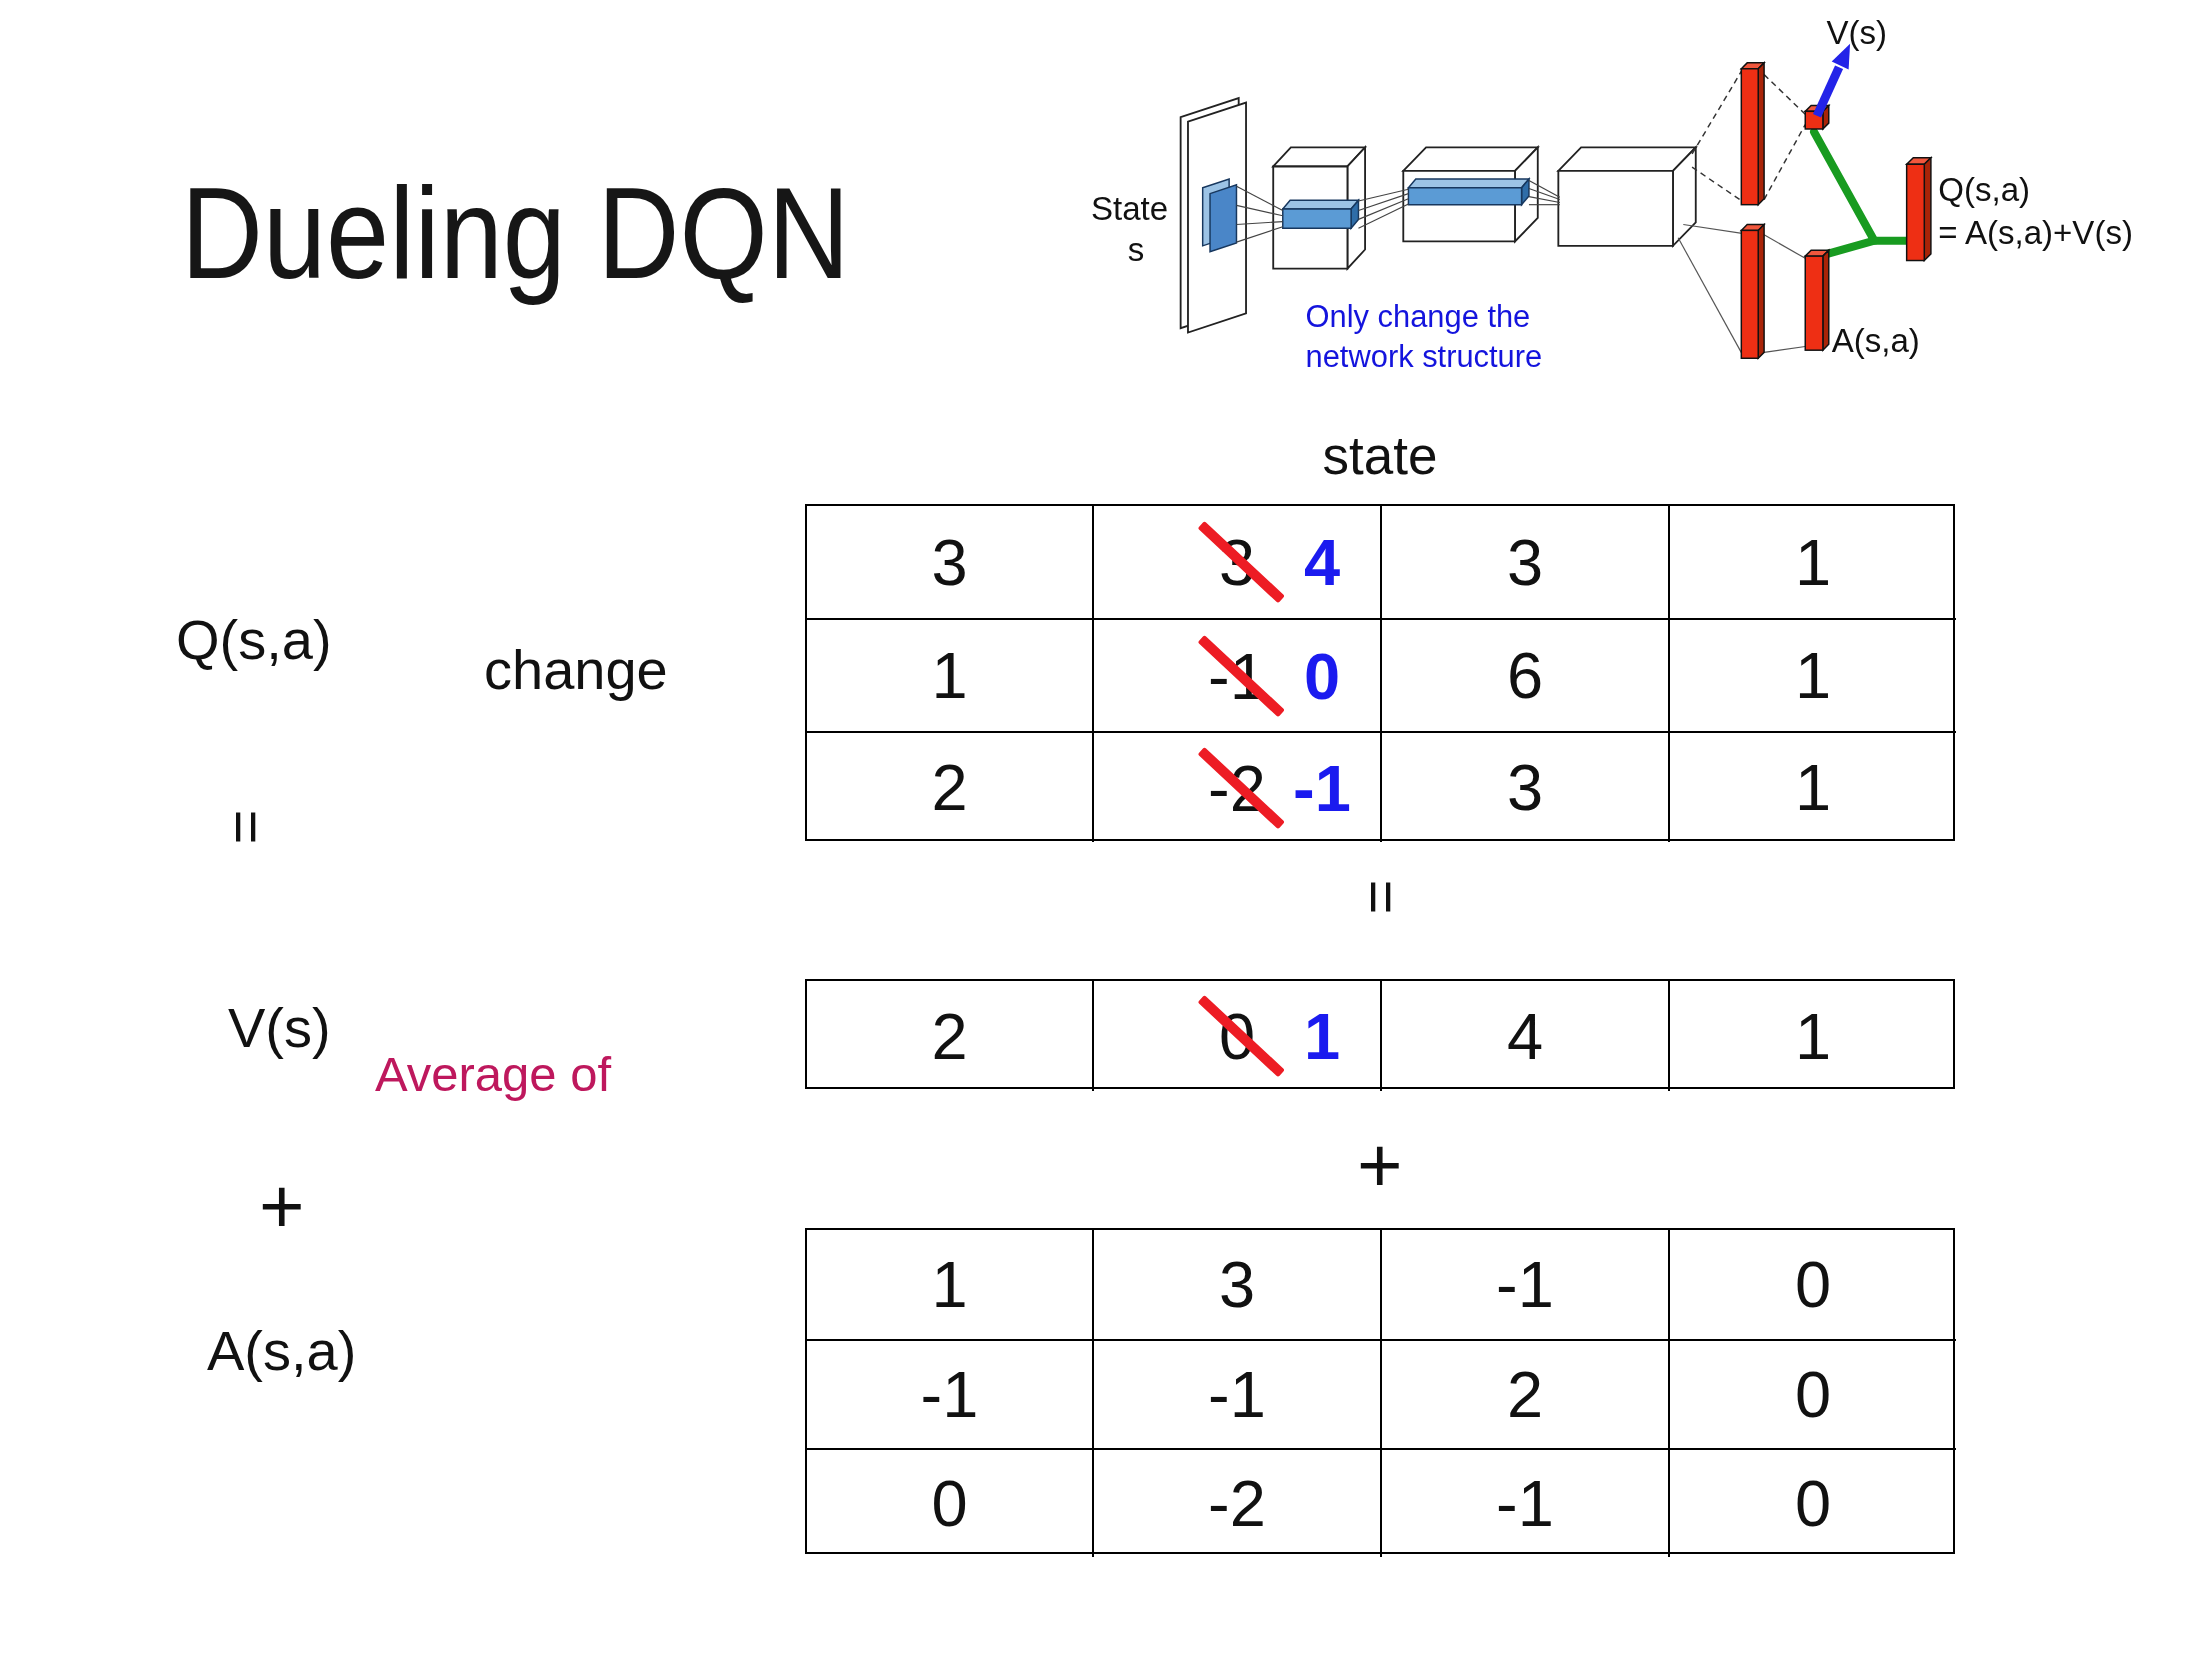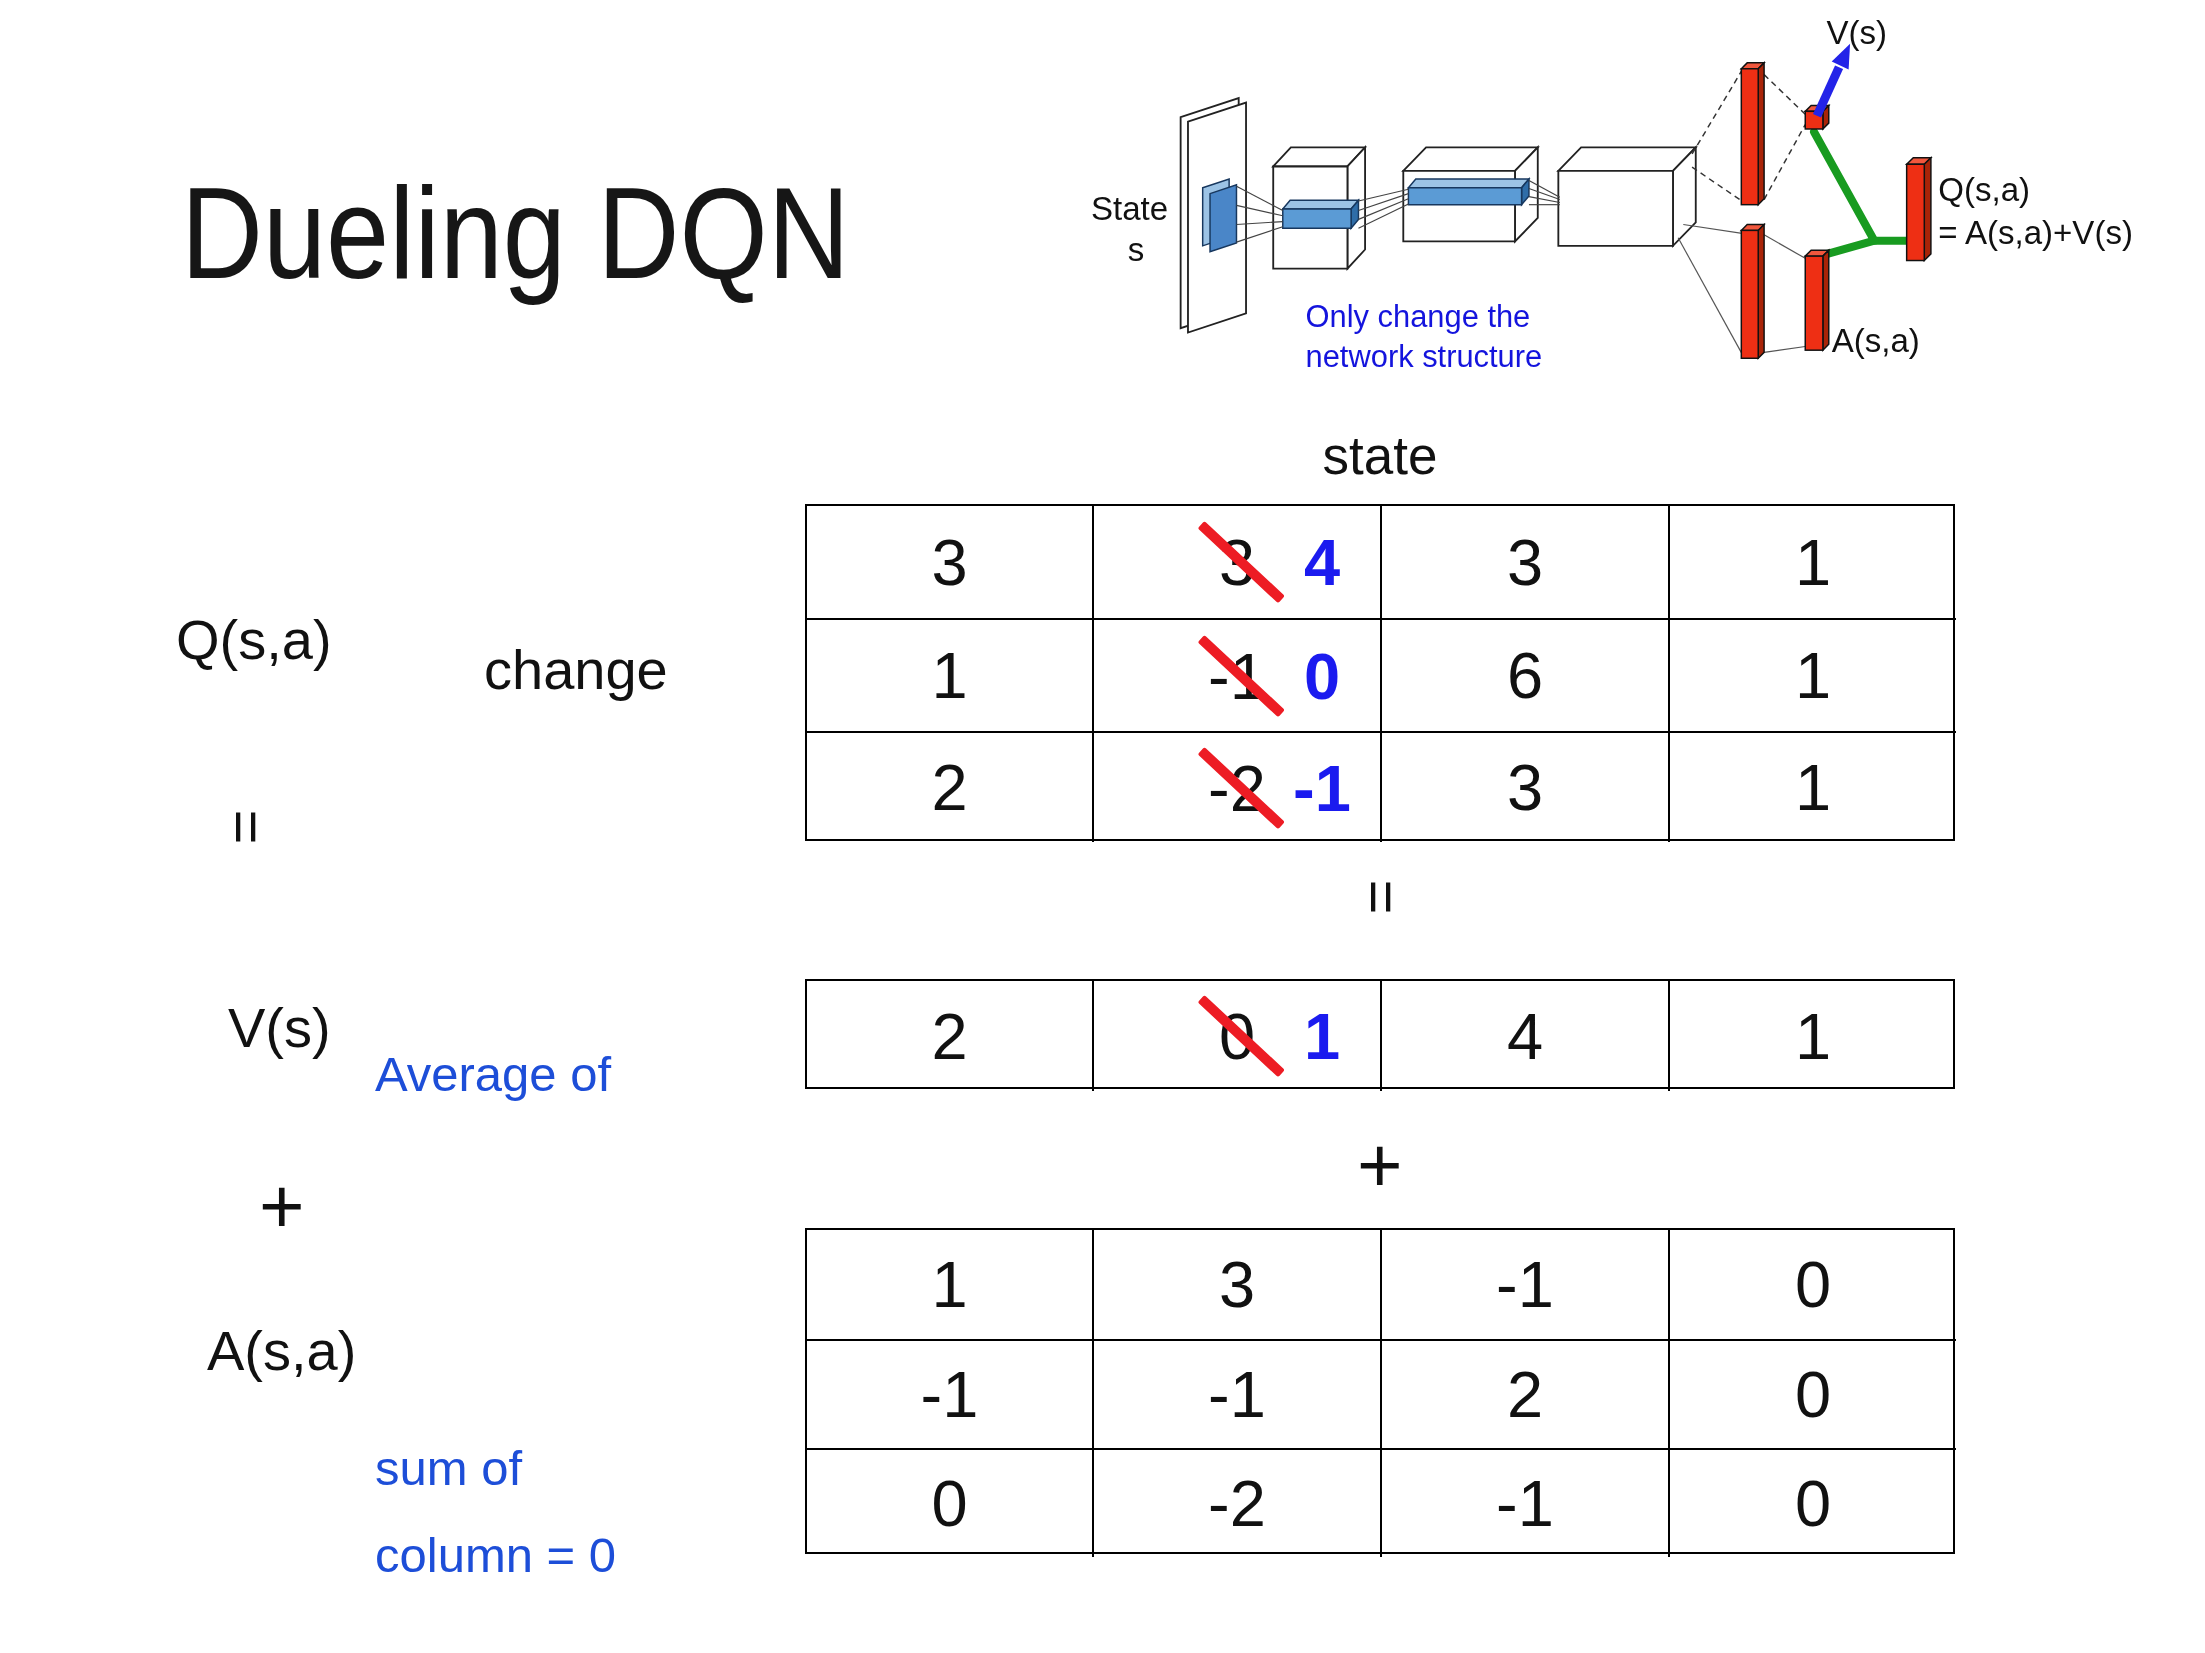--- a/index.html
+++ b/index.html
@@ -9,21 +9,21 @@
 
   
   .title{left:181px;top:169px;font-size:129px;line-height:1;color:#161616;
          transform:scaleX(0.88);transform-origin:left top;white-space:nowrap;}
 
   
   .biglabel{font-size:56px;line-height:1;white-space:nowrap;}
   .rot-eq{width:66px;height:66px;display:flex;align-items:center;justify-content:center;
           font-size:60px;transform:rotate(90deg);}
   .plus{font-size:78px;line-height:1;}
-  .bluenote{font-size:49px;line-height:87px;color:#1d4ed8;white-space:nowrap;}
+  .bluenote{font-size:49px;line-height:87px;color:#be185d;white-space:nowrap;}
 
   .state-header{left:1233px;top:429px;width:294px;text-align:center;font-size:53px;line-height:1;}
 
   
   .mtable{display:grid;border:2.2px solid #000;background:#fff;box-sizing:border-box;
           grid-template-columns:285px 288px 288px 288px;}
   .q-rows{grid-template-rows:112px 113px 111px;}
   .v-rows{grid-template-rows:110px;}
   .a-rows{grid-template-rows:109px 109px 109px;}
   .cell{position:relative;display:flex;align-items:center;justify-content:center;
@@ -176,24 +176,20 @@
   <div class="abs biglabel" style="left:484px;top:642px;">change</div>
   <div class="abs rot-eq" style="left:214px;top:794px;">=</div>
   <div class="abs rot-eq" style="left:1349px;top:864px;">=</div>
   <div class="abs biglabel" style="left:228px;top:1000px;">V(s)</div>
   <div class="abs bluenote" style="left:375px;top:1031px;">
     <div>Average of</div>
   </div>
   <div class="abs plus" style="left:259px;top:1167px;">+</div>
   <div class="abs plus" style="left:1357px;top:1126px;">+</div>
   <div class="abs biglabel" style="left:207px;top:1323px;">A(s,a)</div>
-  <div class="abs bluenote" style="left:375px;top:1425px;">
-    <div>sum of</div>
-    <div>column = 0</div>
-  </div>
 
   <div class="abs mtable q-rows" style="left:805px;top:504px;width:1150px;height:337px;">
       <div class="cell">
         <span>3</span>
       </div>
       <div class="cell bl">
         <span class="old">3</span>
         <span class="slash"></span>
         <span class="new">4</span>
       </div>

